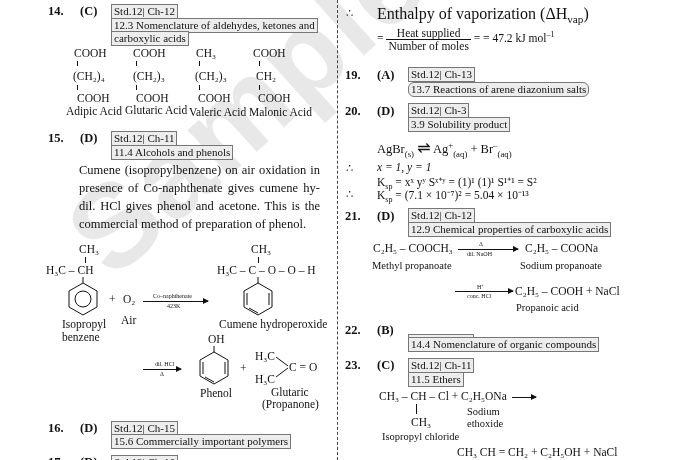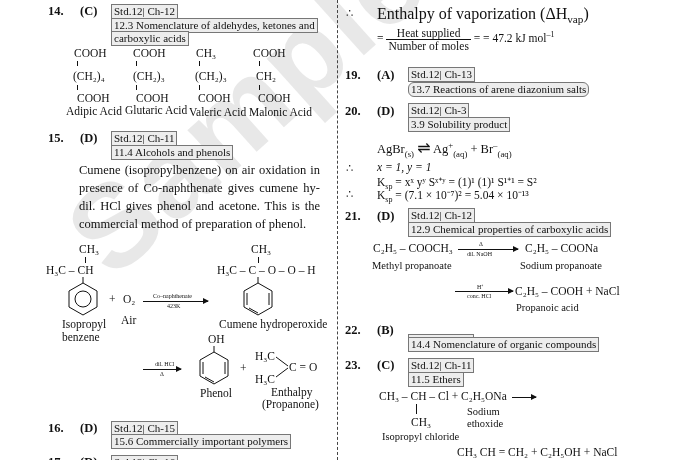--- a/index.html
+++ b/index.html
@@ -138,21 +138,21 @@
     <span class="abs chem" style="left:200px;top:387px;">Phenol</span>
     <span class="abs chem" style="left:240px;top:362px;">+</span>
 
     <span class="abs chem" style="left:255px;top:350px;">H₃C</span>
     <span class="abs chem" style="left:255px;top:373px;">H₃C</span>
     <svg class="abs" style="left:276px;top:355px;" width="14" height="24">
       <line x1="0" y1="2" x2="12" y2="11" stroke="#111" stroke-width="1"></line>
       <line x1="0" y1="22" x2="12" y2="13" stroke="#111" stroke-width="1"></line>
     </svg>
     <span class="abs chem" style="left:289px;top:361px;">C = O</span>
-    <span class="abs chem" style="left:271px;top:386px;">Enthalpy</span>
+    <span class="abs chem" style="left:271px;top:386px;">Glutaric</span>
     <span class="abs chem" style="left:262px;top:398px;">(Propanone)</span>
   </div>
 </div>
 
 <div>
   <span class="abs qnum" style="left:48px;top:421px;">16.</span>
   <span class="abs ans" style="left:80px;top:421px;">(D)</span>
   <span class="tag" style="left:111px;top:421px;">Std.12| Ch-15</span>
   <span class="tag" style="left:111px;top:434px;">15.6 Commercially important polymers</span>
 </div>

